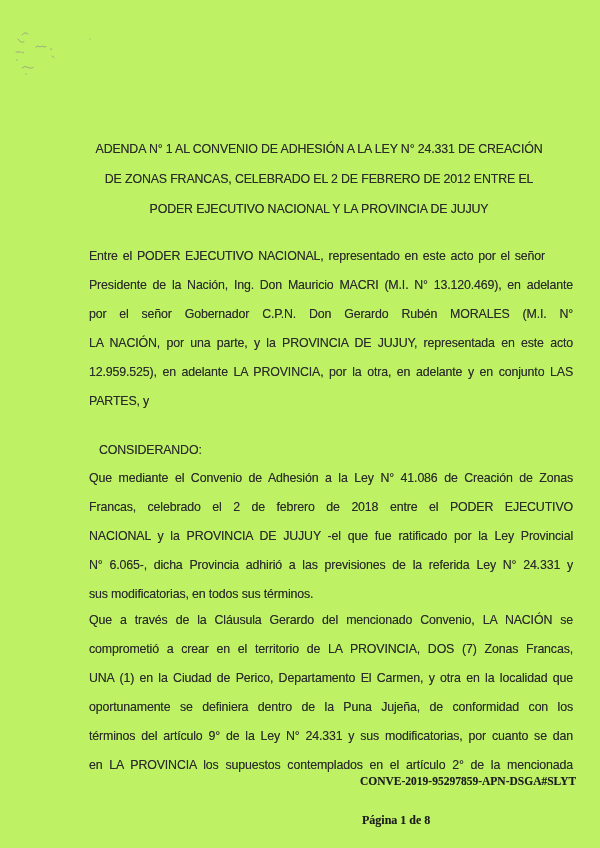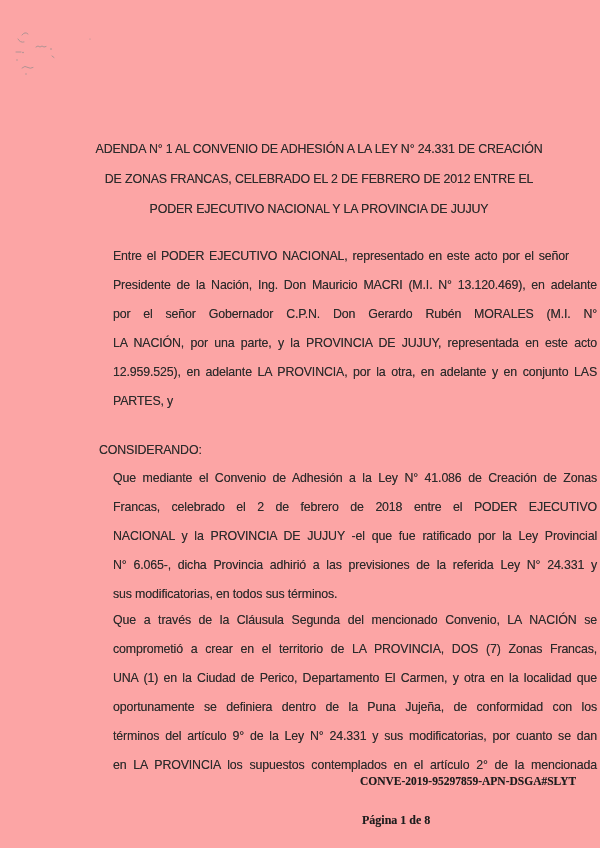--- a/index.html
+++ b/index.html
@@ -4,21 +4,21 @@
 <style>
   html, body {
     margin: 0;
     padding: 0;
     background: #ffffff;
   }
   .page {
     position: relative;
     width: 600px;
     height: 848px;
-    background: #fca5a5;
+    background: #bef264;
     overflow: hidden;
     font-family: "Liberation Sans", sans-serif;
     color: #2b2b2b;
   }
   
   .doc-text {
     text-shadow: 0 0 0.6px rgba(20,20,20,0.45);
     letter-spacing: -0.15px;
   }
 
@@ -32,21 +32,21 @@
   }
   .title-block .tline,
   .title-block .tline-last {
     text-align: center;
     text-align-last: center;
     white-space: nowrap;
   }
 
   .para {
     position: absolute;
-    left: 113px;
+    left: 89px;
     width: 484px;
     font-size: 12.4px;
     line-height: 29px;
   }
   .tline {
     text-align: justify;
     text-align-last: justify;
   }
   .tline-last {
     text-align: left;
@@ -143,21 +143,21 @@
 
   <div class="para p-recital-1 doc-text">
       <div class="tline">Que mediante el Convenio de Adhesión a la Ley N° 41.086 de Creación de Zonas</div>
       <div class="tline">Francas, celebrado el 2 de febrero de 2018 entre el PODER EJECUTIVO</div>
       <div class="tline">NACIONAL y la PROVINCIA DE JUJUY -el que fue ratificado por la Ley Provincial</div>
       <div class="tline">N° 6.065-, dicha Provincia adhirió a las previsiones de la referida Ley N° 24.331 y</div>
       <div class="tline tline-last">sus modificatorias, en todos sus términos.</div>
     </div>
 
   <div class="para p-recital-2 doc-text">
-      <div class="tline">Que a través de la Cláusula Segunda del mencionado Convenio, LA NACIÓN se</div>
+      <div class="tline">Que a través de la Cláusula Gerardo del mencionado Convenio, LA NACIÓN se</div>
       <div class="tline">comprometió a crear en el territorio de LA PROVINCIA, DOS (7) Zonas Francas,</div>
       <div class="tline">UNA (1) en la Ciudad de Perico, Departamento El Carmen, y otra en la localidad que</div>
       <div class="tline">oportunamente se definiera dentro de la Puna Jujeña, de conformidad con los</div>
       <div class="tline">términos del artículo 9° de la Ley N° 24.331 y sus modificatorias, por cuanto se dan</div>
       <div class="tline">en LA PROVINCIA los supuestos contemplados en el artículo 2° de la mencionada</div>
     </div>
 
   <div class="footer-ref">CONVE-2019-95297859-APN-DSGA#SLYT</div>
 
   <div class="footer-page">Página 1 de 8</div>

